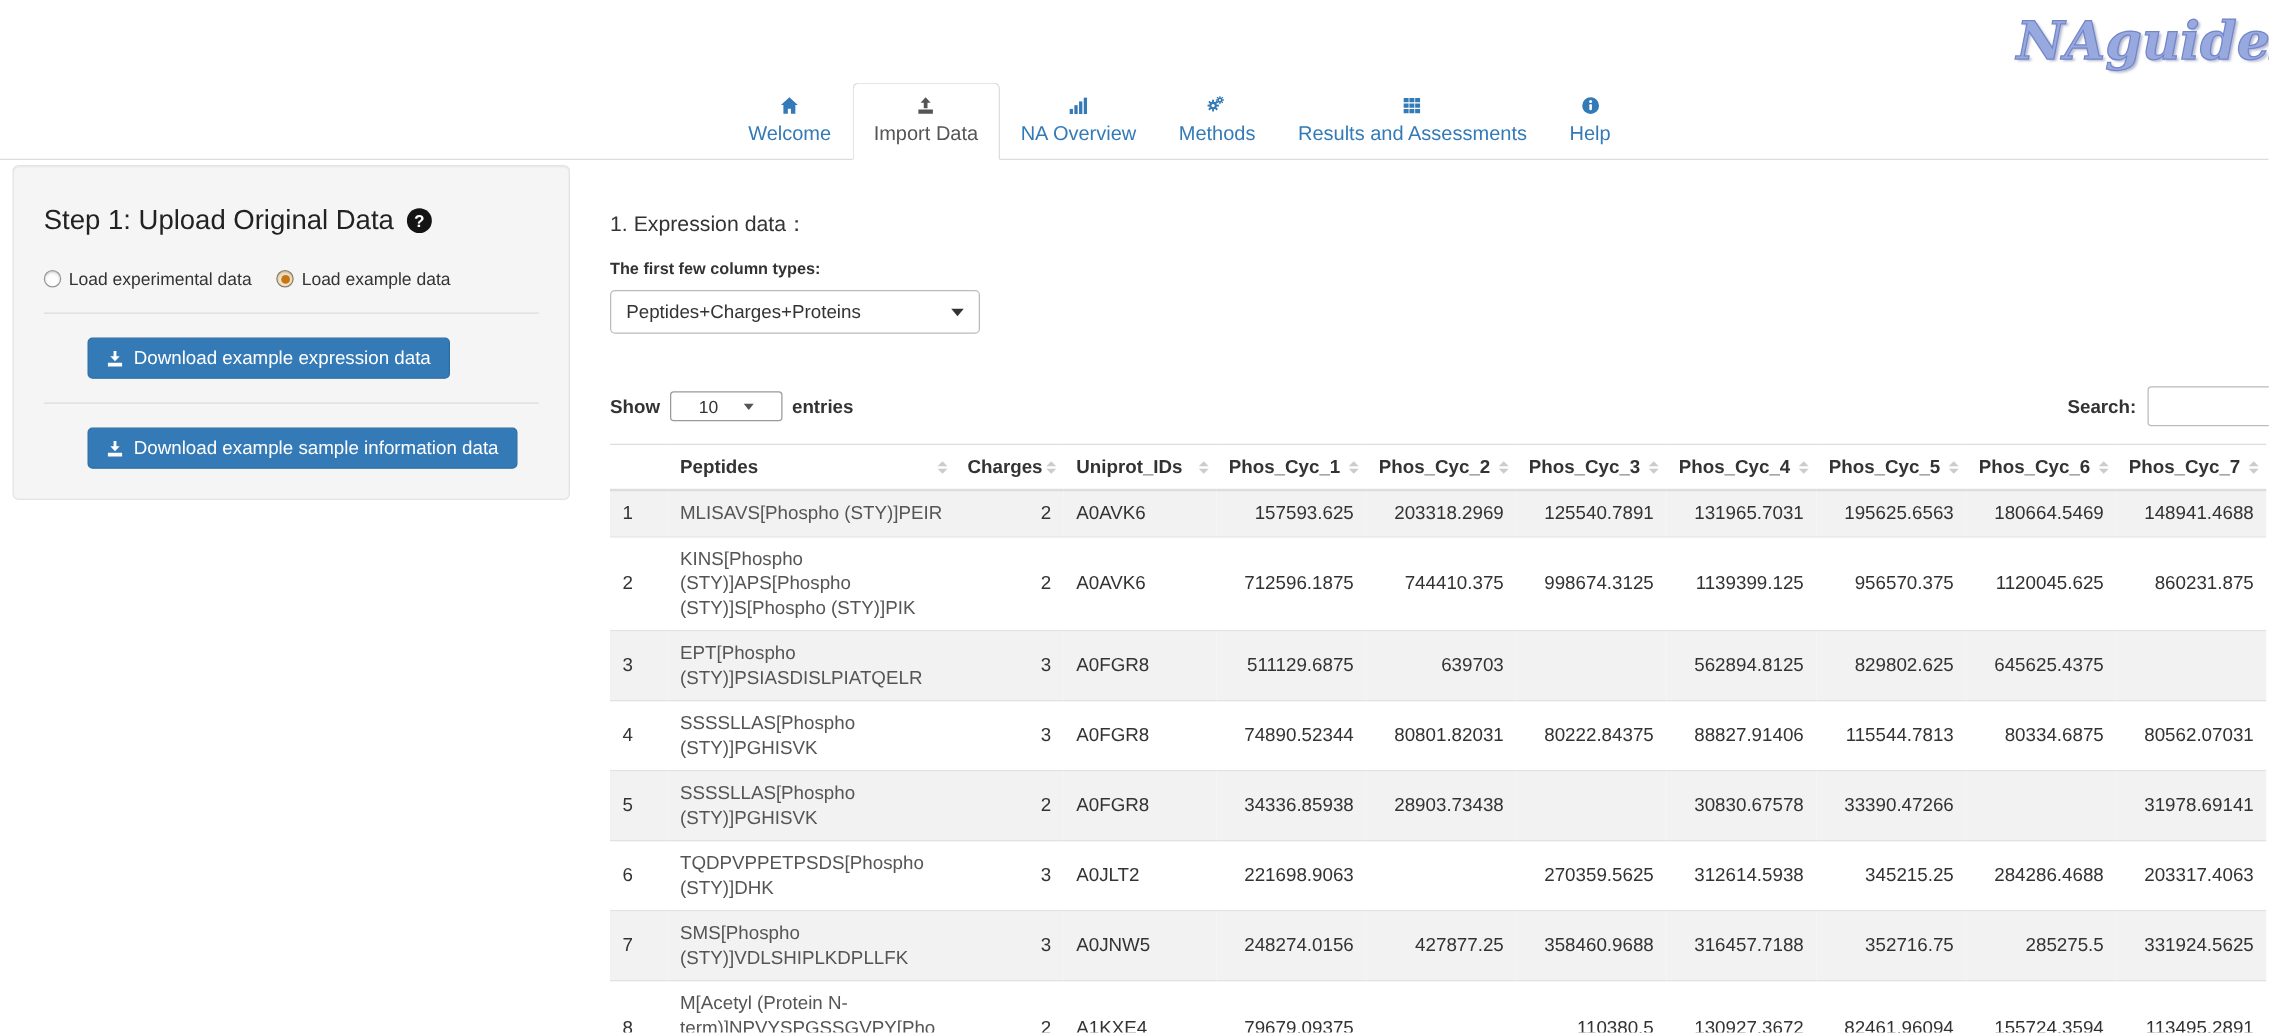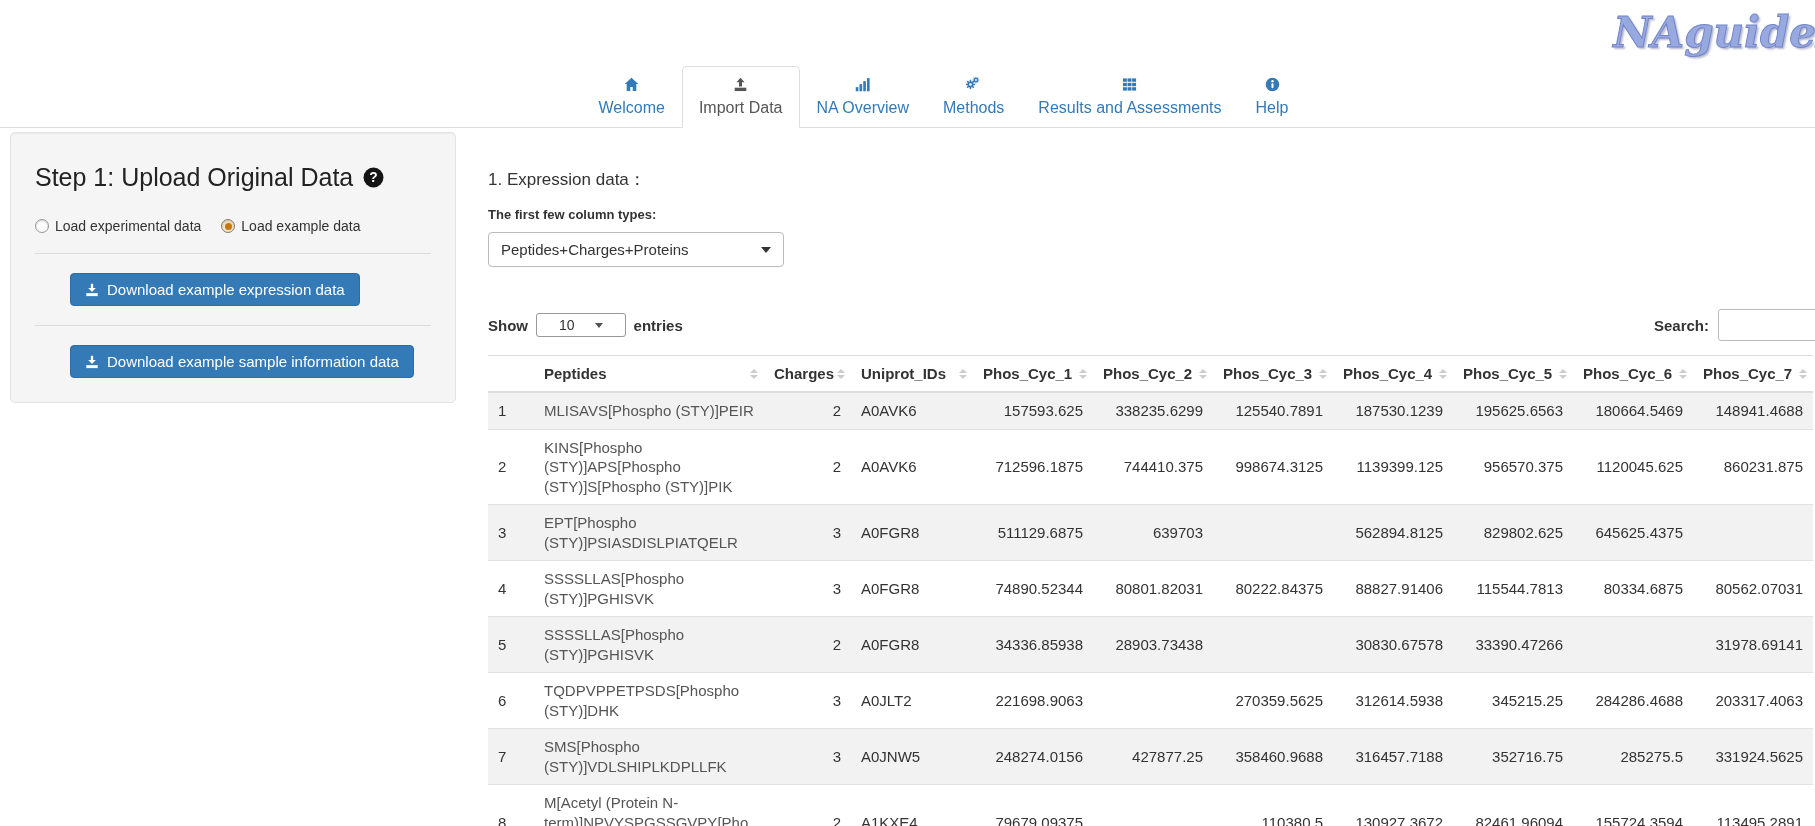--- a/index.html
+++ b/index.html
@@ -43,21 +43,21 @@
   .content-row { display: flex; align-items: flex-start; padding: 2px 10px 0 10px; }
 
   
   .well {
     width: 446px; flex: 0 0 446px;
     background: #f5f5f5; border: 1px solid #e3e3e3; border-radius: 5px;
     box-shadow: inset 0 1px 1px rgba(0,0,0,0.05);
     padding: 20px 24px 24px 24px; margin-top: 2px;
   }
   .panel-title-row { display: flex; align-items: center; gap: 10px; margin: 10px 0 26px; }
-  .panel-title { font-size: 25px; font-weight: 400; color: #222; margin: 0; }
+  .panel-title { font-size: 22px; font-weight: 400; color: #222; margin: 0; }
   .q-icon { display: inline-block; cursor: pointer; }
   .q-icon svg { width: 21px; height: 21px; display: block; }
   .radio-row { display: flex; align-items: center; gap: 20px; font-size: 14px; color: #333; }
   .radio-opt { display: flex; align-items: center; gap: 6px; cursor: pointer; }
   .radio-mark {
     width: 14px; height: 14px; border-radius: 50%;
     border: 1px solid #979797; background: #fdfdfd;
     display: inline-flex; align-items: center; justify-content: center;
     box-shadow: inset 0 1px 2px rgba(0,0,0,0.18);
   }
@@ -355,23 +355,23 @@
                 </span></th>
             </tr>
           </thead>
         <tbody id="tbody">
             <tr class="striped">
               <td class="al">1</td>
               <td class="al peptide">MLISAVS[Phospho (STY)]PEIR</td>
               <td class="ar">2</td>
               <td class="al">A0AVK6</td>
               <td class="ar">157593.625</td>
-              <td class="ar">338235.6299</td>
+              <td class="ar">203318.2969</td>
               <td class="ar">125540.7891</td>
-              <td class="ar">187530.1239</td>
+              <td class="ar">131965.7031</td>
               <td class="ar">195625.6563</td>
               <td class="ar">180664.5469</td>
               <td class="ar">148941.4688</td>
             </tr>
             <tr>
               <td class="al">2</td>
               <td class="al peptide">KINS[Phospho (STY)]APS[Phospho (STY)]S[Phospho (STY)]PIK</td>
               <td class="ar">2</td>
               <td class="al">A0AVK6</td>
               <td class="ar">712596.1875</td>

